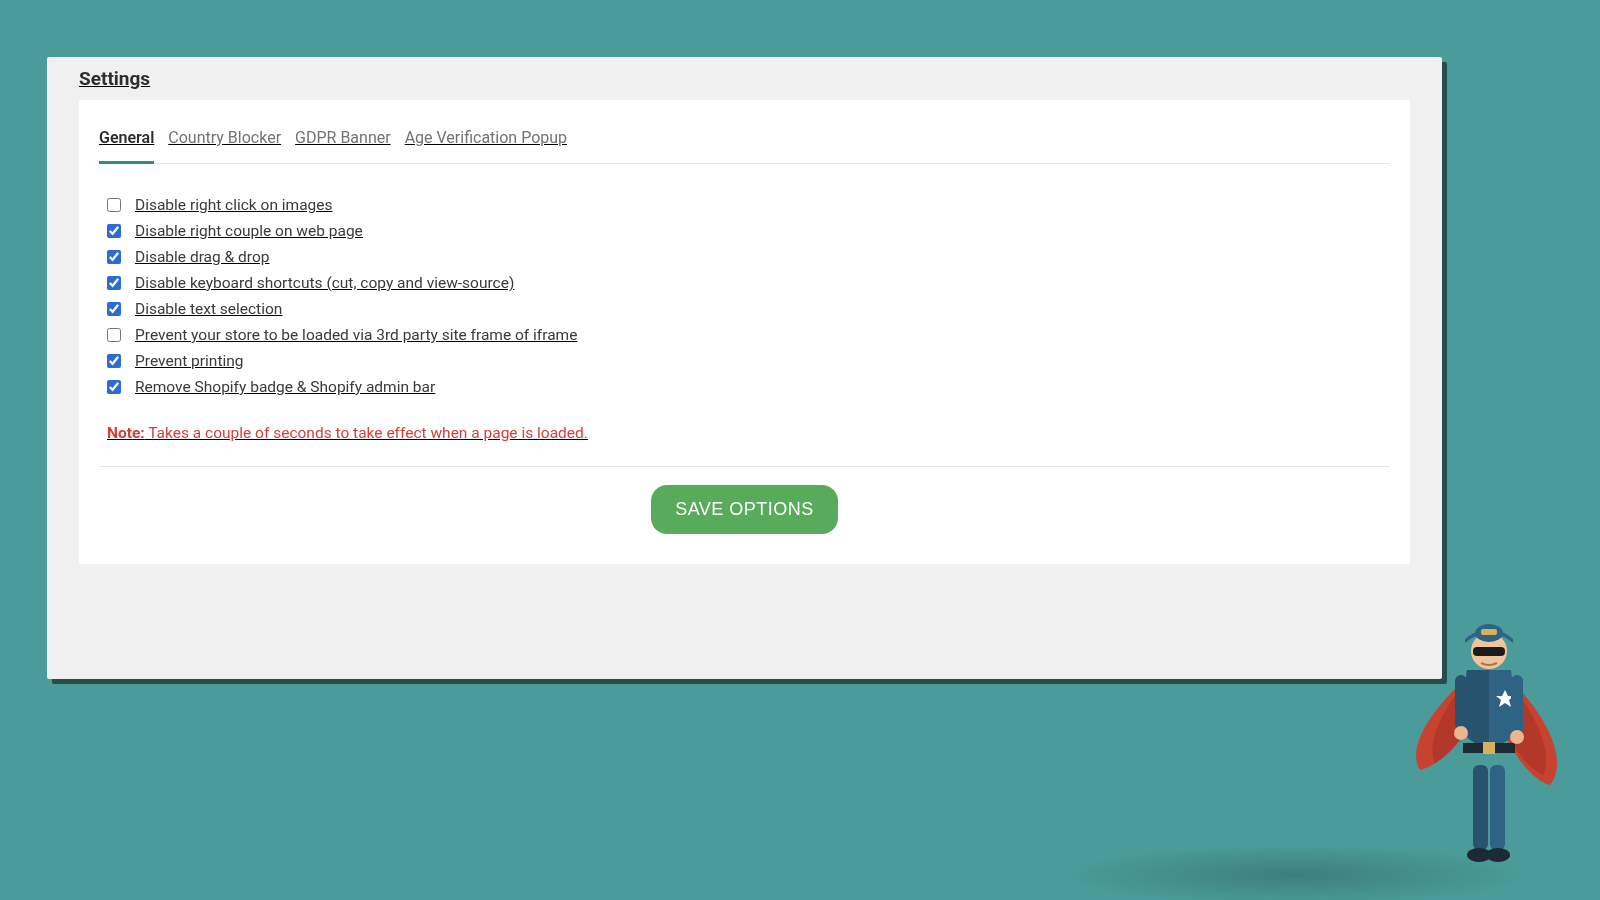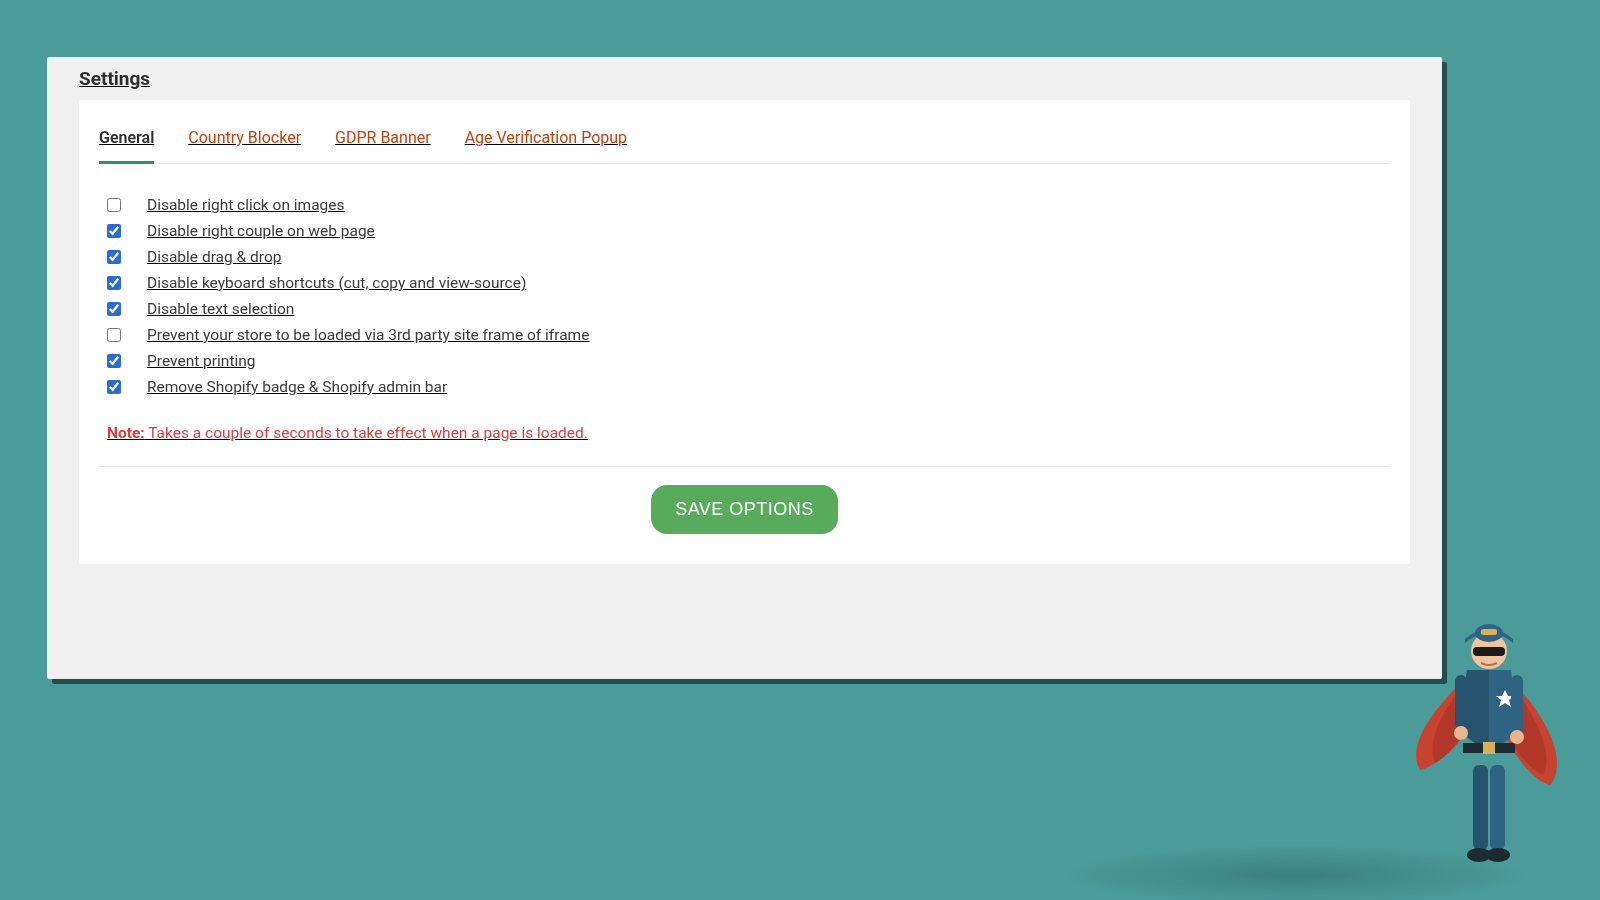--- a/index.html
+++ b/index.html
@@ -38,44 +38,44 @@
     padding: 10px 32px 8px 32px;
   }
   .panel {
     background: #ffffff;
     margin: 2px 32px 22px 32px;
     border-radius: 2px;
     padding: 12px 20px 30px 20px;
   }
   .tabs {
     display: flex;
-    gap: 34px;
+    gap: 14px;
     border-bottom: 1px solid #e6e6e6;
     padding: 6px 0 0 0;
   }
   .tab {
     padding: 10px 0 14px 0;
     font-size: 16px;
-    color: #c2410c;
+    color: #737373;
     cursor: pointer;
     border-bottom: 3px solid transparent;
     margin-bottom: -1px;
   }
   .tab.active {
     color: #2e2e2e;
     font-weight: 600;
     border-bottom: 3px solid #2f8f72;
   }
   .options {
     padding: 28px 0 10px 8px;
   }
   .opt-row {
     display: flex;
     align-items: center;
-    gap: 26px;
+    gap: 14px;
     padding: 4px 0;
     font-size: 15.5px;
     color: #3a3a3a;
   }
   .opt-row input[type="checkbox"] {
     width: 14px;
     height: 14px;
     accent-color: #2a6bd4;
     cursor: pointer;
   }

